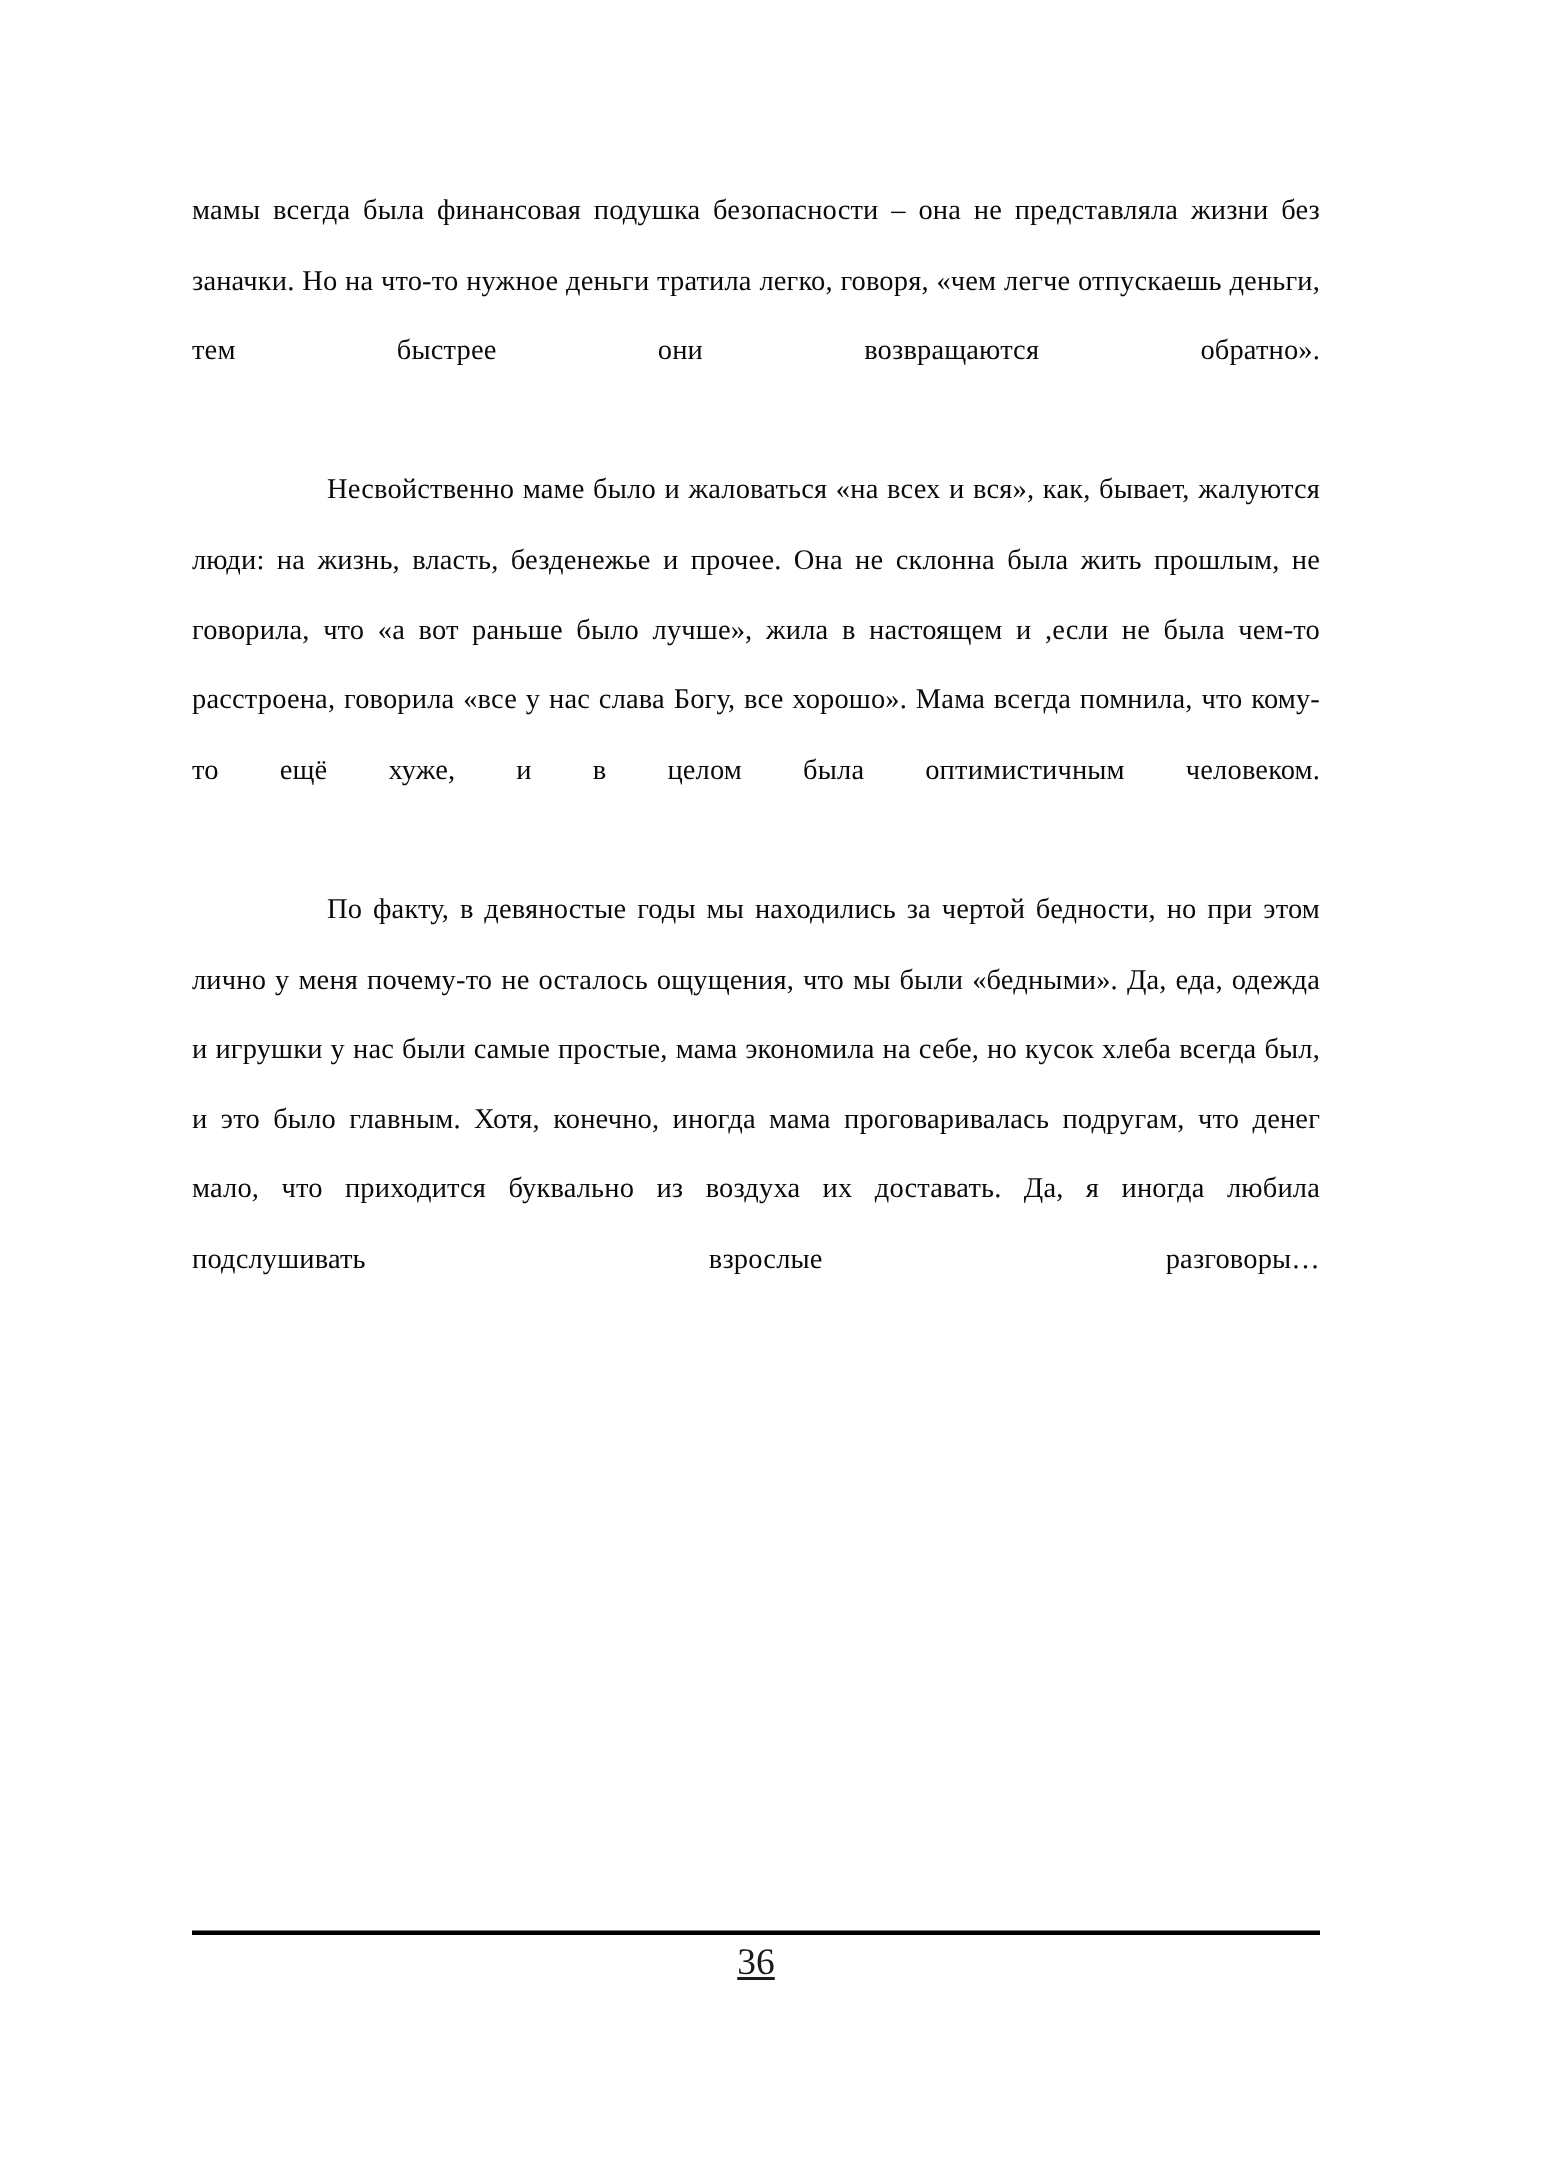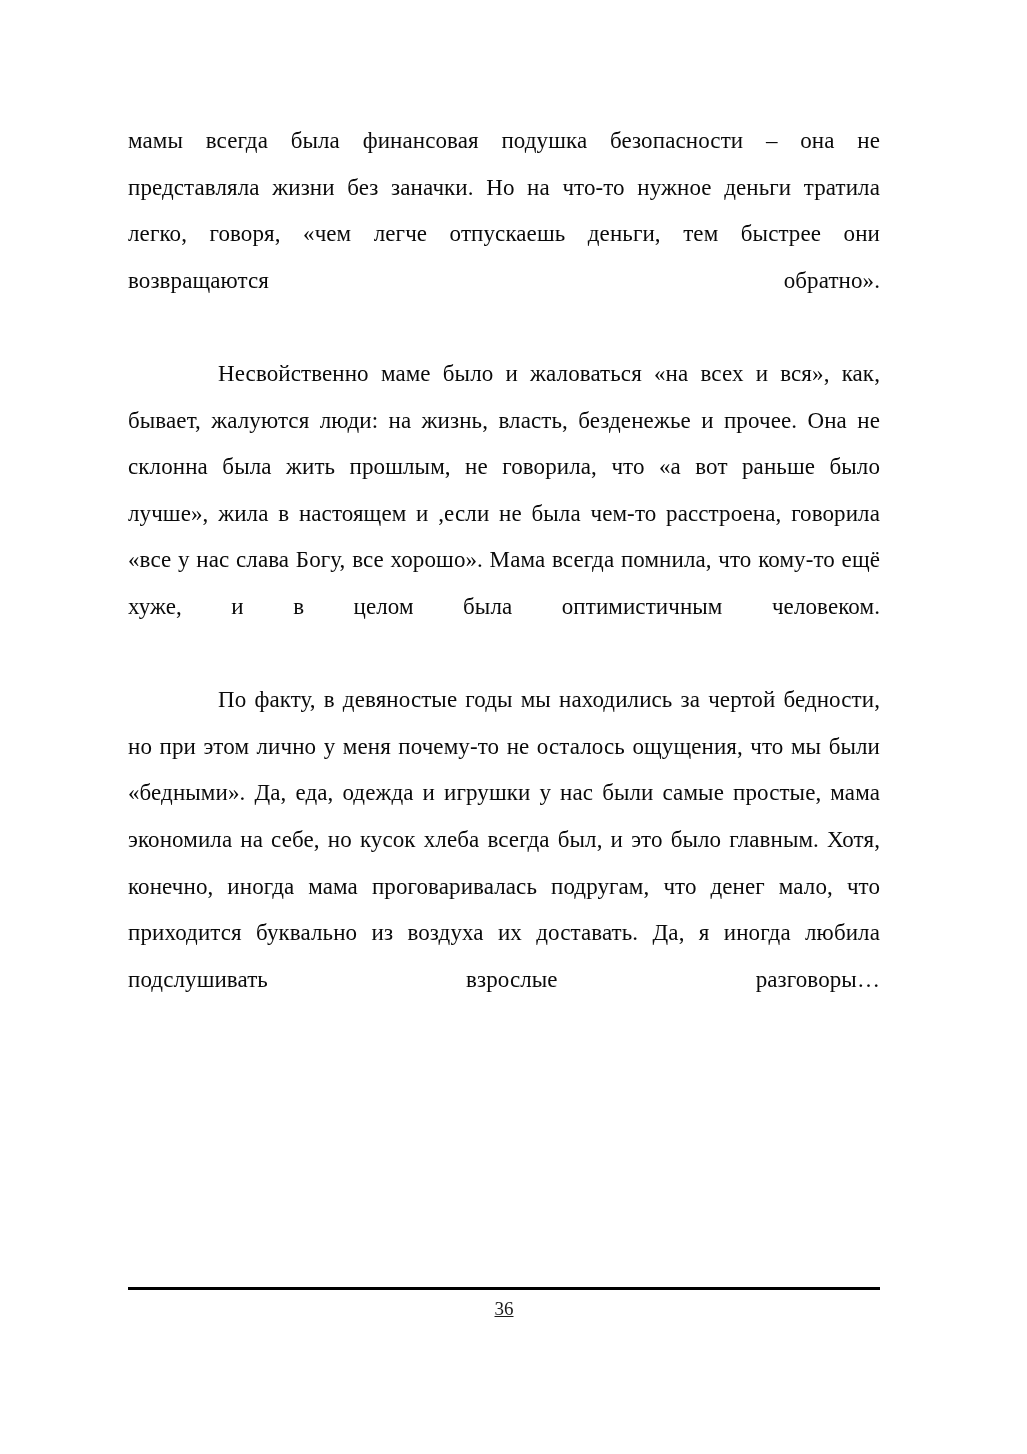--- a/index.html
+++ b/index.html
@@ -21,21 +21,21 @@
     box-sizing: border-box;
   }
   .text-block {
     position: absolute;
     left: 128px;
     top: 118px;
     width: 752px;
   }
   .para {
     margin: 0;
-    font-size: 23px;
+    font-size: 19px;
     line-height: 46.6px;
     text-align: justify;
     text-justify: inter-word;
     text-indent: 90px;
     color: #0a0a0a;
     letter-spacing: 0.1px;
     word-spacing: 0.2px;
     -webkit-font-smoothing: none;
   }
   .para.first {
@@ -57,21 +57,21 @@
     width: 752px;
     height: 3px;
     background: #000000;
     border: 0;
     margin: 0;
   }
   .footer-pageno {
     display: block;
     width: 752px;
     text-align: center;
-    font-size: 19px;
+    font-size: 25px;
     line-height: 30px;
     padding-top: 4px;
     color: #1a1a1a;
     font-family: "Liberation Serif", "DejaVu Serif", serif;
     text-decoration: underline;
   }
 </style>
 </head>
 <body>
 

